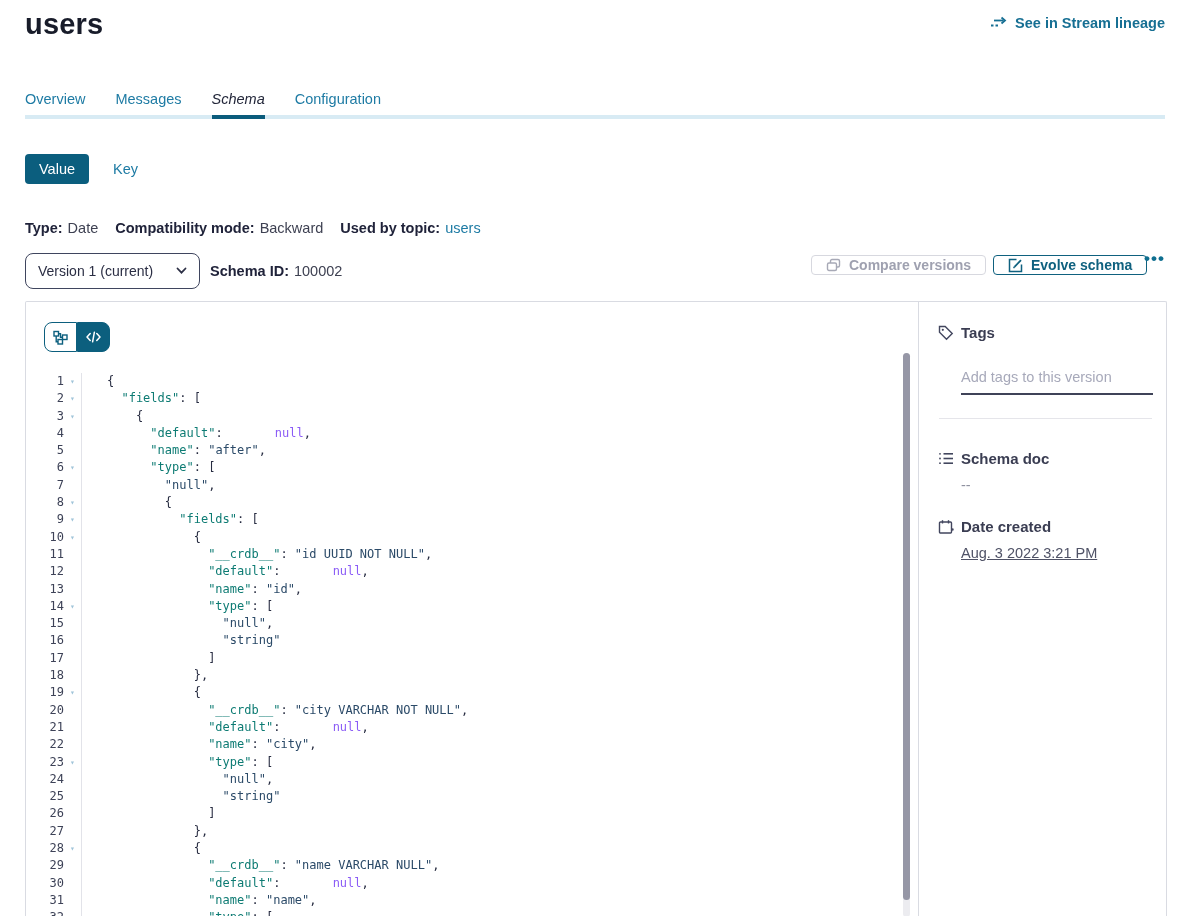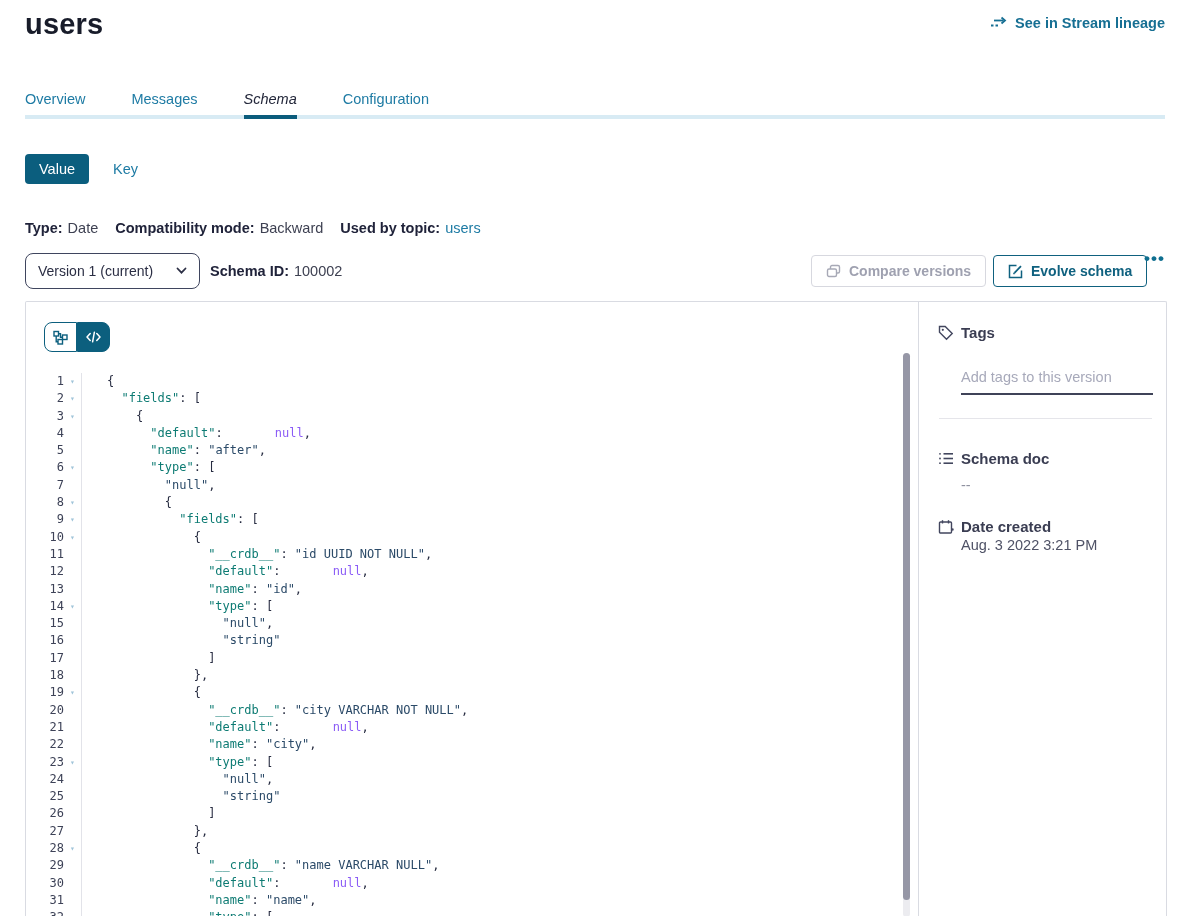--- a/index.html
+++ b/index.html
@@ -6,21 +6,21 @@
   html,body { background:#ffffff; }
   body { font-family:"Liberation Sans", sans-serif; -webkit-font-smoothing:antialiased; }
   .page { position:relative; width:1189px; height:916px; overflow:hidden; background:#fff; }
 
   
   .page-title { position:absolute; left:25px; top:8px; font-size:29px; font-weight:700; color:#181c2a; letter-spacing:.2px; }
   .lineage-link { position:absolute; right:24px; top:15px; display:flex; align-items:center; gap:7px;
                   color:#166f93; font-size:14.5px; font-weight:600; cursor:pointer; }
 
   
-  .tabs { position:absolute; left:25px; top:91px; display:flex; gap:46px; }
+  .tabs { position:absolute; left:25px; top:91px; display:flex; gap:30px; }
   .tab { position:relative; font-size:14.5px; font-weight:500; color:#1e7ba4; cursor:pointer; padding-bottom:10px; }
   .tab.active { color:#23273a;font-style:italic; }
   .tab.active::after { content:""; position:absolute; left:0; right:0; top:24px; height:4px; background:#0b5c7c; z-index:2; }
   .tab-track { position:absolute; left:25px; top:115px; width:1140px; height:4px; background:#d8ebf4; }
 
   
   .vk-row { position:absolute; left:25px; top:154px; display:flex; align-items:center; }
   .value-btn { height:30px; padding:0 14px; background:#0b5e7e; color:#fff; font-size:14.5px;
                border:none; border-radius:4px; display:flex; align-items:center; cursor:pointer; font-family:inherit; }
   .key-btn { margin-left:24px; background:none; border:none; color:#1e7ba4; font-size:14.5px; cursor:pointer; font-family:inherit; }
@@ -30,21 +30,21 @@
   .meta-item { display:flex; gap:5px; }
   .meta-label { font-weight:700; color:#20233a; }
   .meta-link { color:#1e7ba4; cursor:pointer; }
 
   
   .version-select { position:absolute; left:25px; top:253px; width:175px; height:36px; border:1px solid #3f455e;
                     border-radius:8px; display:flex; align-items:center; padding:0 12px; cursor:pointer;
                     font-size:14px; color:#2b2e44; background:#fff; }
   .version-select .sel-text { flex:1; }
   .schema-id { position:absolute; left:210px; top:263px; font-size:14.5px; color:#3e4152; display:flex; gap:5px; }
-  .btn { height:32px; border-radius:4px; background:#fff; display:flex; align-items:center; gap:8px;
+  .btn { height:20px; border-radius:4px; background:#fff; display:flex; align-items:center; gap:8px;
          padding:0 14px; font-size:14px; font-weight:600; cursor:pointer; font-family:inherit; }
   .compare-btn { position:absolute; left:811px; top:255px; border:1px solid #d7d8df; color:#9fa1b0; }
   .evolve-btn  { position:absolute; left:993px; top:255px; border:1px solid #0f617f; color:#0f617f; }
   .more-btn { position:absolute; left:1144px; top:249px; background:none; border:none; color:#0f6f90;
               font-size:17px; font-weight:700; letter-spacing:1px; cursor:pointer; }
 
   
   .main-box { position:absolute; left:25px; top:301px; width:1142px; height:616px;
               border:1px solid #d9dbe2; border-bottom:none; border-radius:2px 2px 0 0; display:flex; }
   .code-panel { position:relative; width:893px; border-right:1px solid #d9dbe2; }
@@ -81,21 +81,21 @@
   .side-divider { position:absolute; left:20px; top:116px; width:213px; border-top:1px solid #e5e5ea; }
   .side-value { position:absolute; left:42px; font-size:14.5px; }
 
   
   .sp-tags-head { top:22px; }
   .sp-input { top:64px; }
   .sp-divider { top:116px; }
   .sp-doc-head { top:148px; }
   .sp-doc-value { top:175px; color:#8f91a0; }
   .sp-date-head { top:216px;justify-content:center; }
-  .sp-date-value { top:235px; color:#4f5266; }
+  .sp-date-value { top:243px; color:#4f5266;text-decoration:underline; }
   .side-head.abs { position:absolute; }
 </style>
 </head>
 <body>
 
 <div class="page">
 
   <h1 class="page-title">users</h1>
   <div class="lineage-link">
     <span style="display:flex;">

